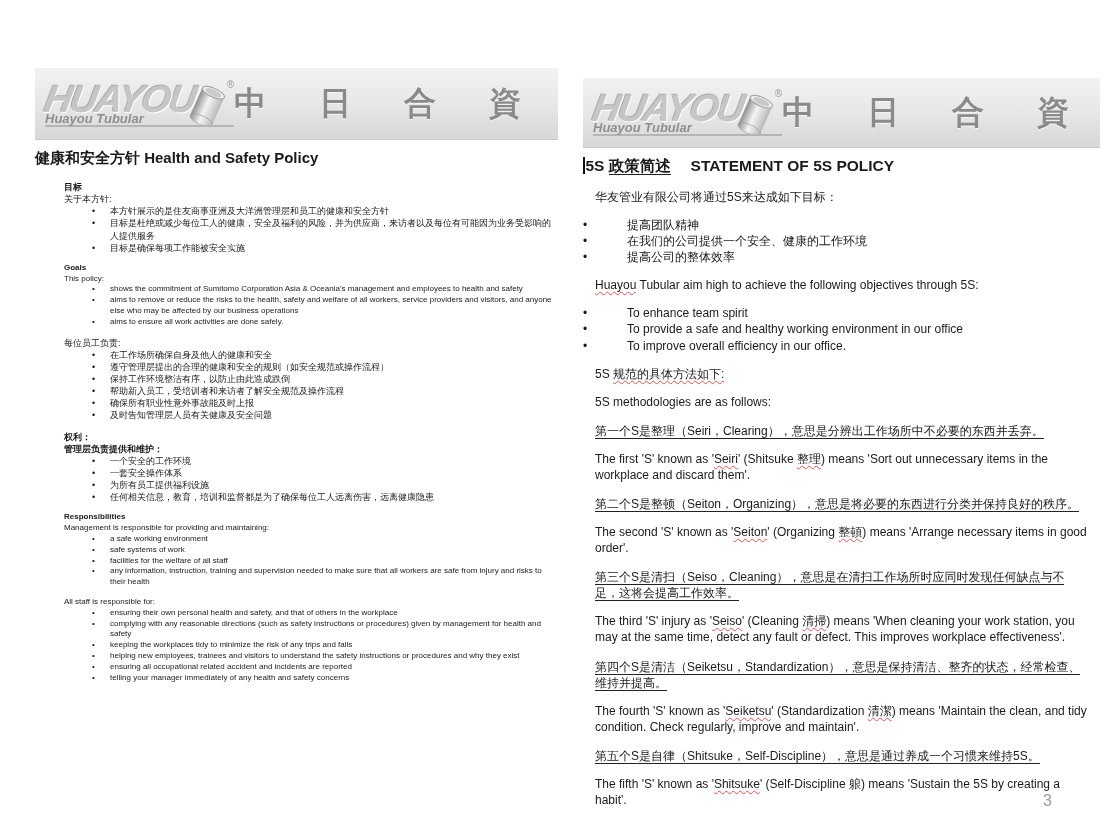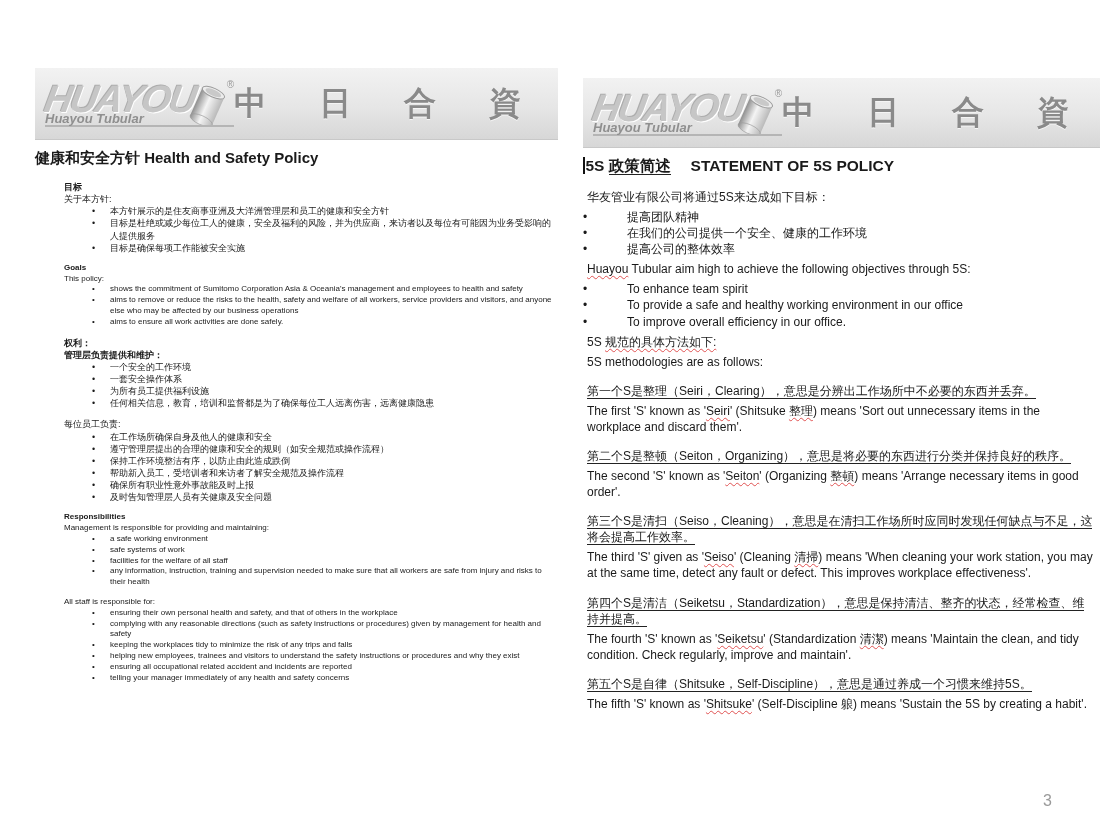--- a/index.html
+++ b/index.html
@@ -37,21 +37,21 @@
   .l-body{font-size:8px;line-height:1.35;}
   .l-zh{font-size:9px;}
   .l-head{font-weight:bold;}
   .l-sec{margin-bottom:9px;margin-left:29px;}
   .l-body ul{margin:0;padding:0;list-style:none;}
   .l-body li{position:relative;padding-left:46px;}
   .l-body li::before{content:"\2022";position:absolute;left:28px;}
 
   
   .r-body{font-size:12px;line-height:1.34;}
-  .r-body p{margin:4px;}
+  .r-body p{margin:12px;}
   .r-body ul{margin:0;padding:0;list-style:none;}
   .r-body li{position:relative;padding-left:44px;}
   .r-body li::before{content:"\2022";position:absolute;left:0;}
   .r-block{margin-top:11px;}
   .s-item{margin-top:13px;}
 
   
   .sq-red{text-decoration:underline;text-decoration-style:wavy;text-decoration-color:#e05252;
     text-decoration-thickness:1px;text-underline-offset:2px;}
   .sq-green{text-decoration-style:wavy;text-decoration-color:#2e9e3e;
@@ -113,41 +113,41 @@
         <div>This policy:</div>
         <ul>
 
         <li>shows the commitment of Sumitomo Corporation Asia &amp; Oceania's management and employees to health and safety</li>
             <li>aims to remove or reduce the risks to the health, safety and welfare of all workers, service providers and visitors, and anyone else who may be affected by our business operations</li>
             <li><span class="sq-green">aims</span><span> to ensure all work activities are done safely.</span></li>
           </ul>
       </div>
 
       <div class="l-sec l-zh">
-        <div class="l-head">权利：</div>
-        <div class="l-head">管理层负责提供和维护：</div>
-        <ul>
-
-        <li>一个安全的工作环境</li>
-            <li>一套安全操作体系</li>
-            <li>为所有员工提供福利设施</li>
-            <li>任何相关信息，教育，培训和监督都是为了确保每位工人远离伤害，远离健康隐患</li>
-          </ul>
-      </div>
-
-      <div class="l-sec l-zh">
         <div>每位员工负责:</div>
         <ul>
 
         <li>在工作场所确保自身及他人的健康和安全</li>
             <li>遵守管理层提出的合理的健康和安全的规则（如安全规范或操作流程）</li>
             <li>保持工作环境整洁有序，以防止由此造成跌倒</li>
             <li>帮助新入员工，受培训者和来访者了解安全规范及操作流程</li>
             <li>确保所有职业性意外事故能及时上报</li>
             <li>及时告知管理层人员有关健康及安全问题</li>
+          </ul>
+      </div>
+
+      <div class="l-sec l-zh">
+        <div class="l-head">权利：</div>
+        <div class="l-head">管理层负责提供和维护：</div>
+        <ul>
+
+        <li>一个安全的工作环境</li>
+            <li>一套安全操作体系</li>
+            <li>为所有员工提供福利设施</li>
+            <li>任何相关信息，教育，培训和监督都是为了确保每位工人远离伤害，远离健康隐患</li>
           </ul>
       </div>
 
       <div class="l-sec">
         <div class="l-head">Responsibilities</div>
         <div>Management is responsible for providing and maintaining:</div>
         <ul>
 
         <li>a safe working environment</li>
             <li>safe systems of work</li>
@@ -215,21 +215,21 @@
       <div class="s-item">
         <p><span class="u-sq">第一个S是整理（Seiri，Clearing），意思是分辨出工作场所中不必要的东西并丢弃。</span></p>
         <p><span>The first 'S' known as '</span><span class="sq-red">Seiri</span><span>' (Shitsuke </span><span class="sq-red">整理</span><span>) means 'Sort out unnecessary items in the workplace and discard them'.</span></p>
       </div>
       <div class="s-item">
         <p><span class="u-sq">第二个S是整顿（Seiton，Organizing），意思是将必要的东西进行分类并保持良好的秩序。</span></p>
         <p><span>The second 'S' known as '</span><span class="sq-red">Seiton</span><span>' (Organizing </span><span class="sq-red">整頓</span><span>) means 'Arrange necessary items in good order'.</span></p>
       </div>
       <div class="s-item">
         <p><span class="u-sq">第三个S是清扫（Seiso，Cleaning），意思是在清扫工作场所时应同时发现任何缺点与不足，这将会提高工作效率。</span></p>
-        <p><span>The third 'S' given as '</span><span class="sq-red">Seiso</span><span>' (Cleaning </span><span class="sq-red">清掃</span><span>) means 'When cleaning your work station, you may at the same time, detect any fault or defect. This improves workplace effectiveness'.</span></p>
+        <p><span>The third 'S' injury as '</span><span class="sq-red">Seiso</span><span>' (Cleaning </span><span class="sq-red">清掃</span><span>) means 'When cleaning your work station, you may at the same time, detect any fault or defect. This improves workplace effectiveness'.</span></p>
       </div>
       <div class="s-item">
         <p><span class="u-sq">第四个S是清洁（Seiketsu，Standardization），意思是保持清洁、整齐的状态，经常检查、维持并提高。</span></p>
         <p><span>The fourth 'S' known as '</span><span class="sq-red">Seiketsu</span><span>' (Standardization </span><span class="sq-red">清潔</span><span>) means 'Maintain the clean, and tidy condition. Check regularly, </span><span class="sq-green">improve</span><span> and maintain'.</span></p>
       </div>
       <div class="s-item">
         <p><span class="u-sq">第五个S是自律（Shitsuke，Self-Discipline），意思是通过养成一个习惯来维持5S。</span></p>
         <p><span>The fifth 'S' known as '</span><span class="sq-red">Shitsuke</span><span>' (Self-Discipline 躴) means 'Sustain the 5S by creating a habit'.</span></p>
       </div>
     </div>

